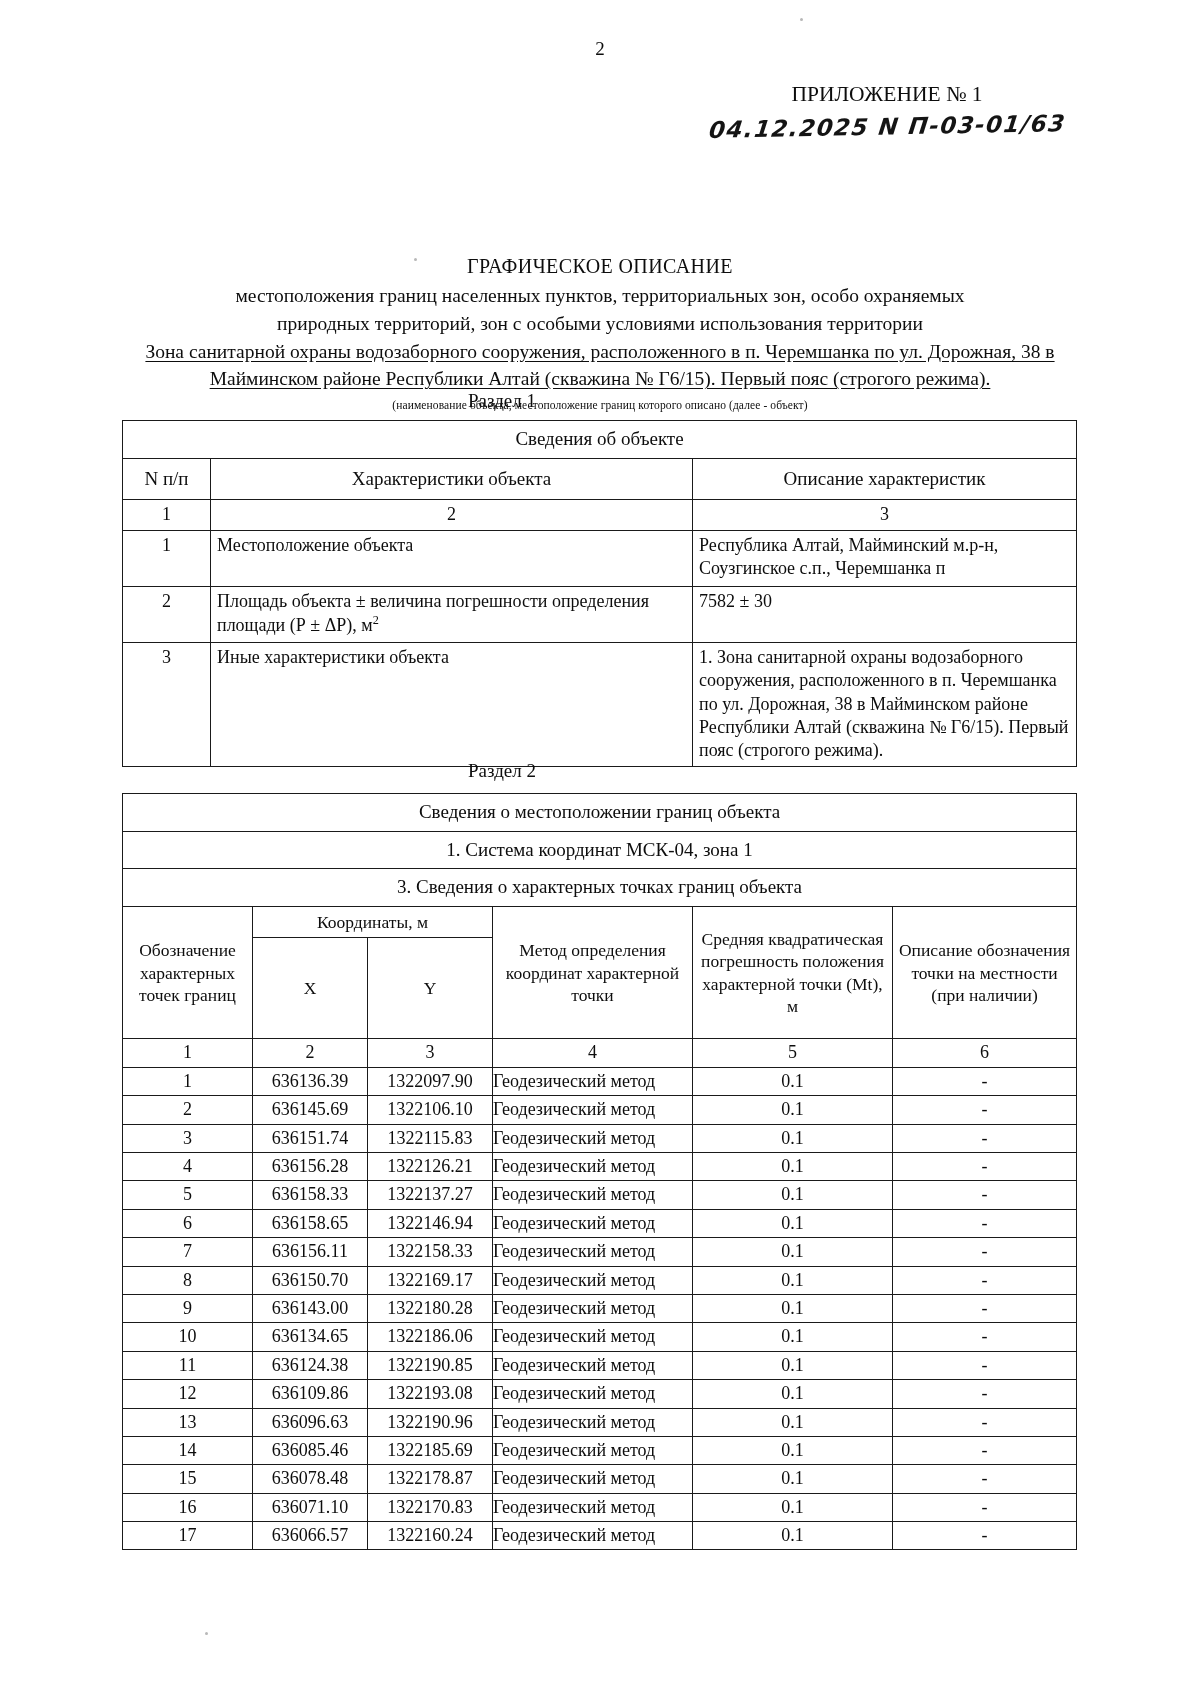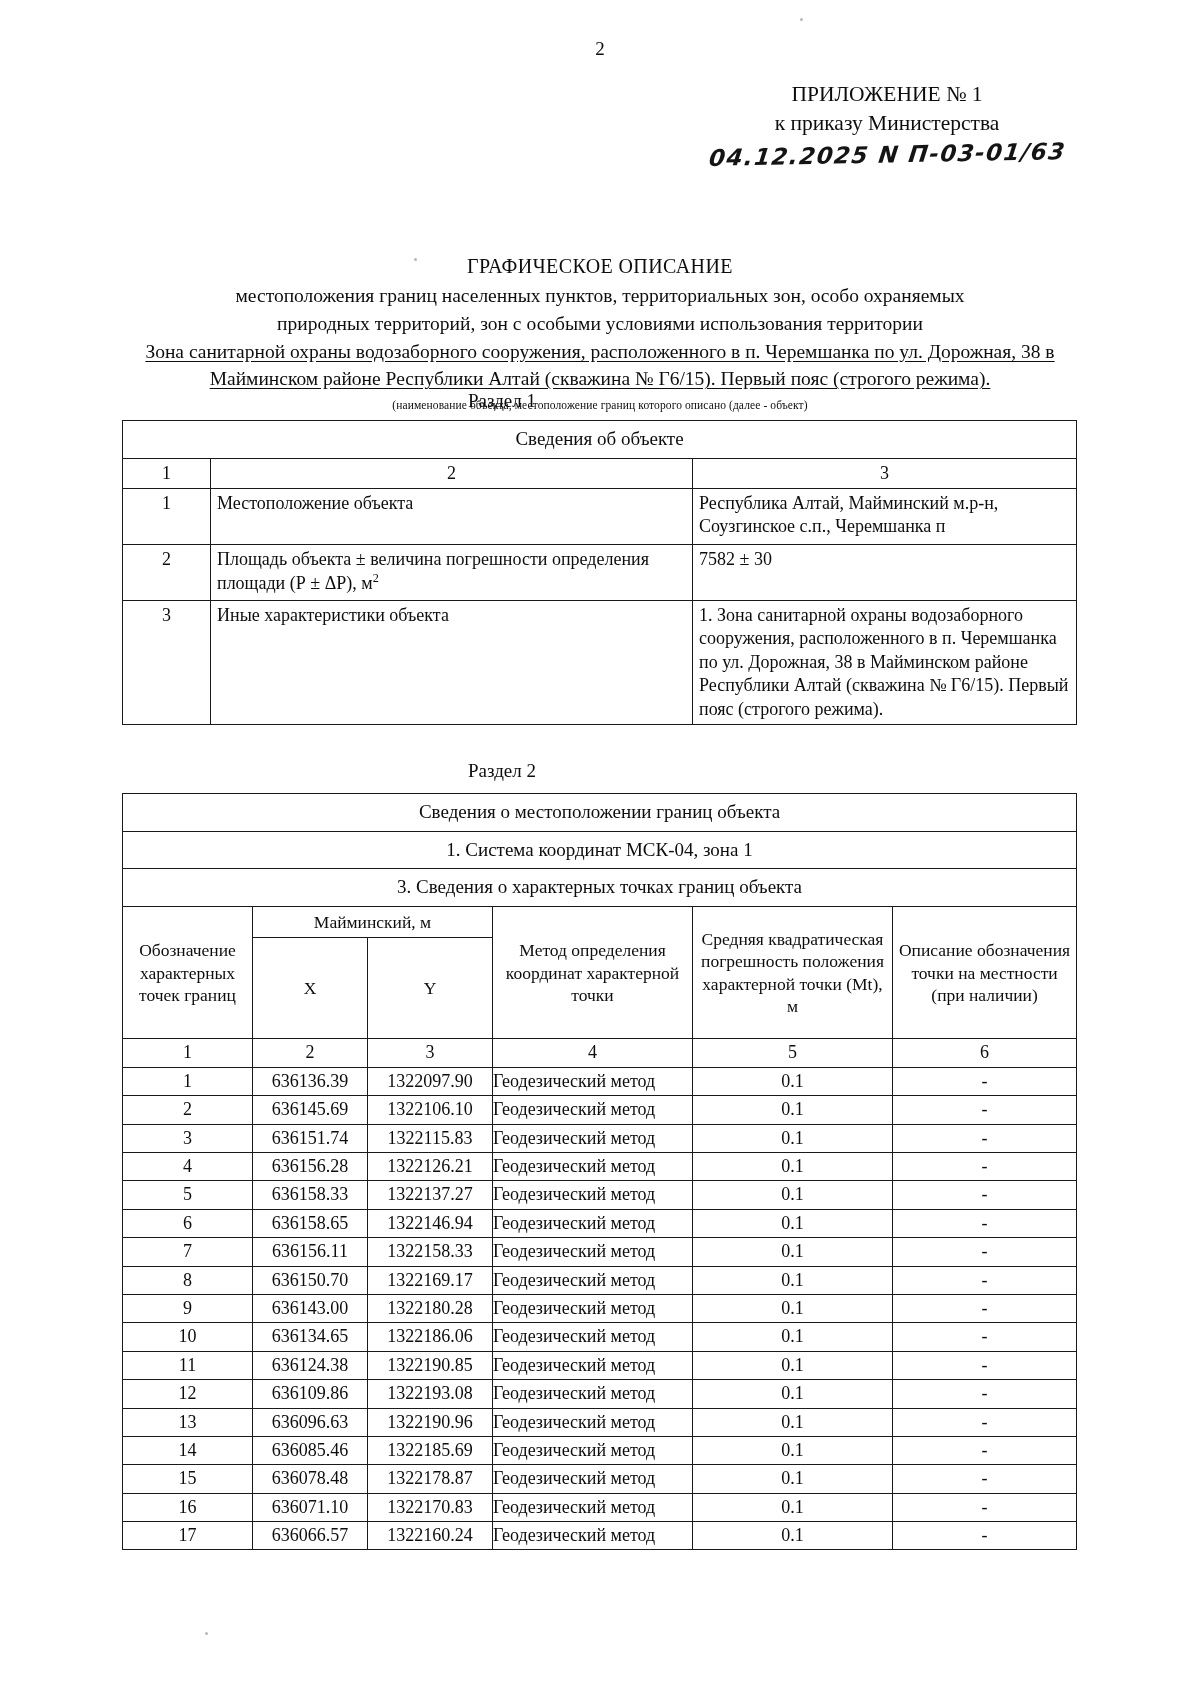--- a/index.html
+++ b/index.html
@@ -198,21 +198,20 @@
 
 <div class="page">
 
   <div class="page-number">2</div>
   <div class="speck" style="top:18px; left:800px;"></div>
   <div class="speck" style="top:258px; left:414px;"></div>
   <div class="speck" style="top:1632px; left:205px;"></div>
 
   <div class="doc-header">
     <div>ПРИЛОЖЕНИЕ № 1</div>
-    <div>к приказу Министерства</div>
     <div class="handwritten">04.12.2025 N П-03-01/63</div>
   </div>
 
   <div class="title-block">
     <div class="title-main">ГРАФИЧЕСКОЕ ОПИСАНИЕ</div>
     <div>местоположения границ населенных пунктов, территориальных зон, особо охраняемых</div>
     <div>природных территорий, зон с особыми условиями использования территории</div>
     <span class="title-underline">Зона санитарной охраны водозаборного сооружения, расположенного в п. Черемшанка по ул. Дорожная, 38 в</span>
     <span class="title-underline">Майминском районе Республики Алтай (скважина № Г6/15). Первый пояс (строгого режима).</span>
     <div class="title-caption">(наименование объекта, местоположение границ которого описано (далее - объект)</div>
@@ -223,20 +222,25 @@
   <div class="table1-wrap">
     <table class="table1">
       <colgroup>
         <col style="width:88px">
         <col style="width:482px">
         <col style="width:384px">
       </colgroup>
       <tbody>
         <tr class="t1-banner">
           <td colspan="3">Сведения об объекте</td>
+        </tr>
+        <tr class="t1-head">
+          <td>N п/п</td>
+          <td>Характеристики объекта</td>
+          <td>Описание характеристик</td>
         </tr>
         <tr class="t1-numrow">
           <td>1</td>
           <td>2</td>
           <td>3</td>
         </tr>
         <tr class="t1-body" style="height:56px;">
           <td class="c1">1</td>
           <td class="c2">Местоположение объекта</td>
           <td class="c3">Республика Алтай, Майминский м.р-н, Соузгинское с.п., Черемшанка п</td>
@@ -273,21 +277,21 @@
         </tr>
         <tr class="t2-banner">
           <td colspan="6">1. Система координат МСК-04, зона 1</td>
         </tr>
         <tr class="t2-banner">
           <td colspan="6">3. Сведения о характерных точках границ объекта</td>
         </tr>
 
         <tr class="t2-colhead">
           <td rowspan="2" style="height:48px;">Обозначение характерных точек границ</td>
-          <td colspan="2">Майминский, м</td>
+          <td colspan="2">Координаты, м</td>
           <td rowspan="2">Метод определения координат характерной точки</td>
           <td rowspan="2">Средняя квадратическая погрешность положения характерной точки (Mt), м</td>
           <td rowspan="2">Описание обозначения точки на местности (при наличии)</td>
         </tr>
         <tr class="t2-colhead">
           <td style="height:92px;">X</td>
           <td>Y</td>
         </tr>
 
         <tr class="t2-numrow">

